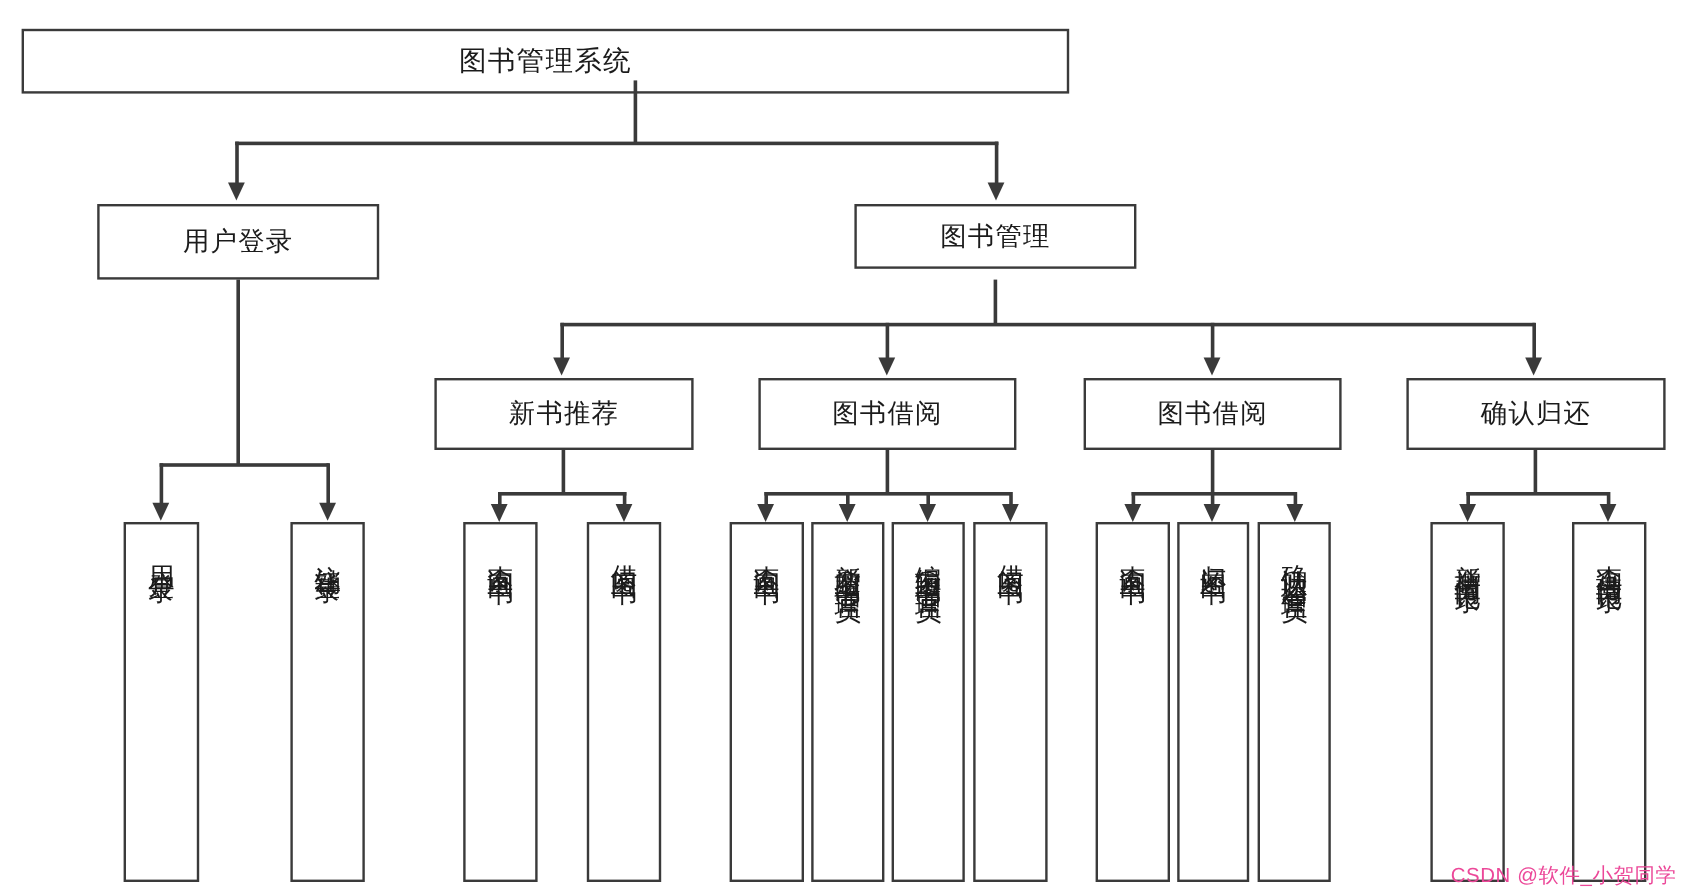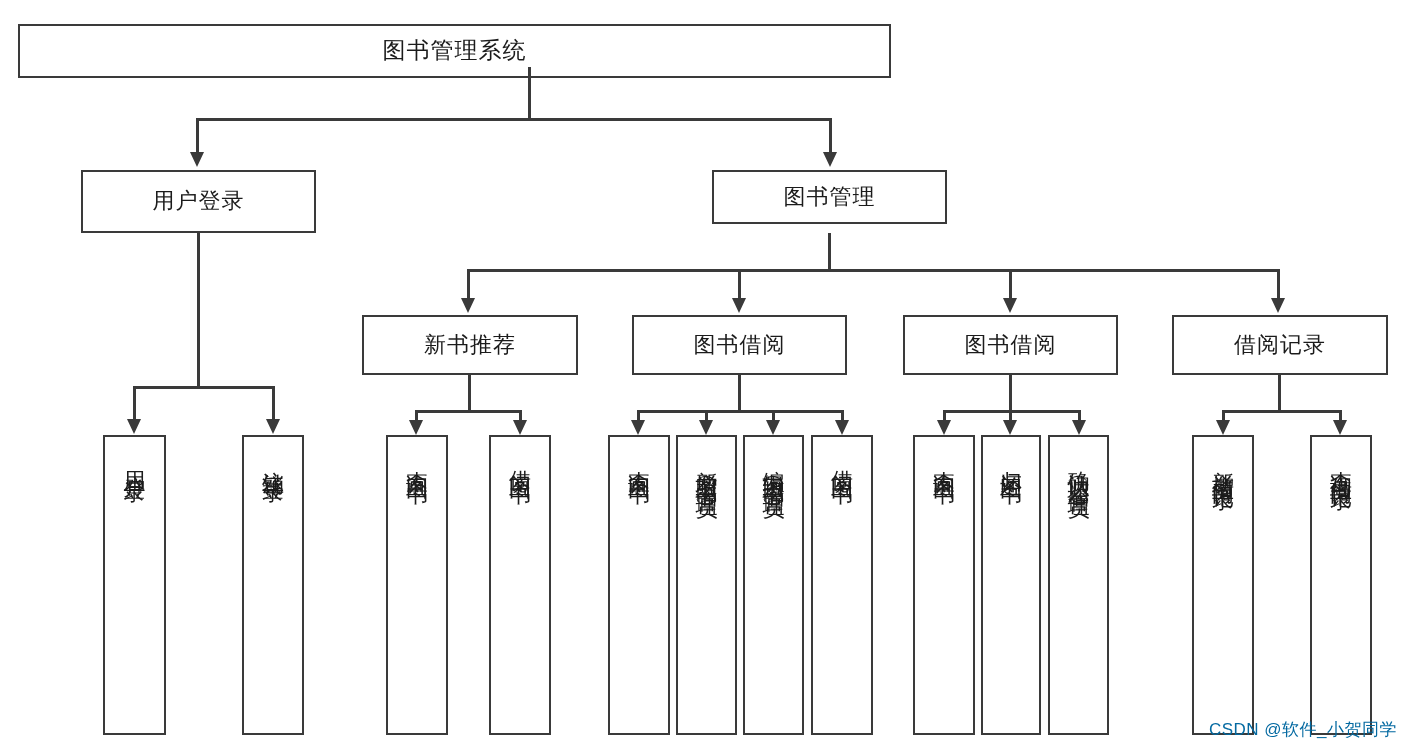--- a/index.html
+++ b/index.html
@@ -60,21 +60,21 @@
     width:0;height:0;
     border-left:7px solid transparent;
     border-right:7px solid transparent;
     border-top:15px solid #3a3a3a;
   }
 
   #watermark{
     position:absolute;
     right:8px;bottom:6px;
     font-size:17px;
-    color:#0369a1;
+    color:#ec4899;
     letter-spacing:0.5px;
     white-space:nowrap;
     pointer-events:none;
   }
 </style>
 </head>
 <body>
 
 <div id="diagram">
 
@@ -122,21 +122,21 @@
   <div class="node mid" style="left:362px;top:315px;width:216px;height:60px;">
     <span class="node-label">新书推荐</span>
   </div>
   <div class="node mid" style="left:632px;top:315px;width:215px;height:60px;">
     <span class="node-label">图书借阅</span>
   </div>
   <div class="node mid" style="left:903px;top:315px;width:215px;height:60px;">
     <span class="node-label">图书借阅</span>
   </div>
   <div class="node mid" style="left:1172px;top:315px;width:216px;height:60px;">
-    <span class="node-label">借阅记录</span>
+    <span class="node-label">确认归还</span>
   </div>
 
   <div class="line vline" style="left:468px;top:375px;width:2.5px;height:36px;"></div>
   <div class="line hline" style="left:415px;top:410px;width:107px;height:2.5px;"></div>
   <div class="line vline" style="left:415px;top:410px;width:2.5px;height:14px;"></div>
   <div class="arrow" style="left:409px;top:420px;"></div>
   <div class="line vline" style="left:519px;top:410px;width:2.5px;height:14px;"></div>
   <div class="arrow" style="left:513px;top:420px;"></div>
 
   <div class="line vline" style="left:738px;top:375px;width:2.5px;height:36px;"></div>

